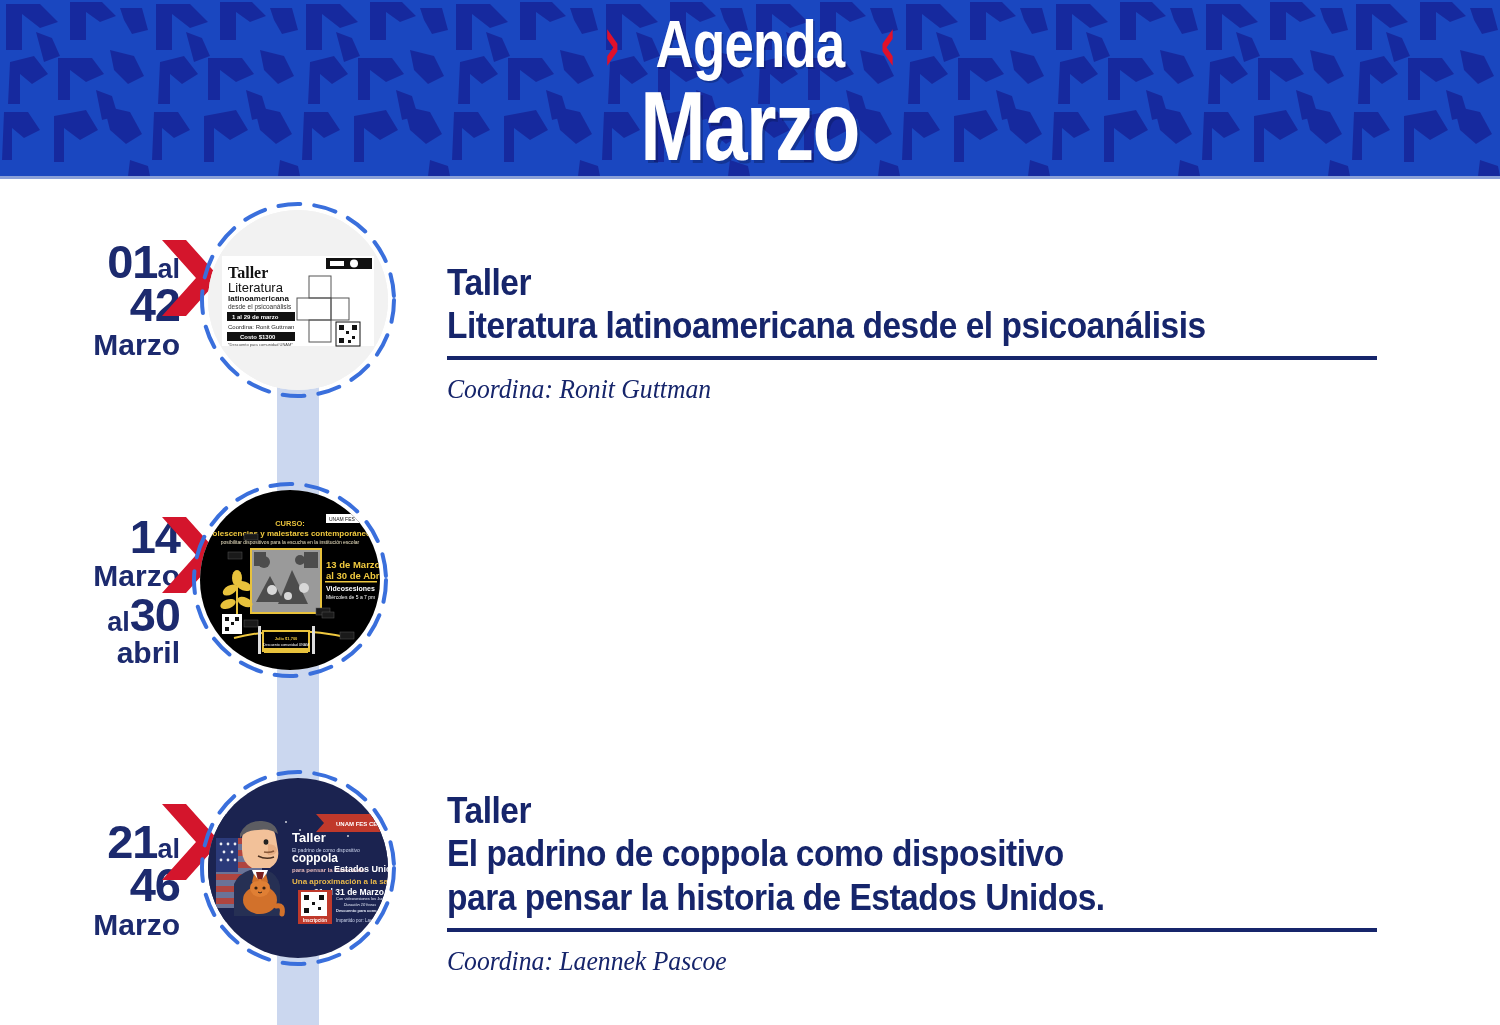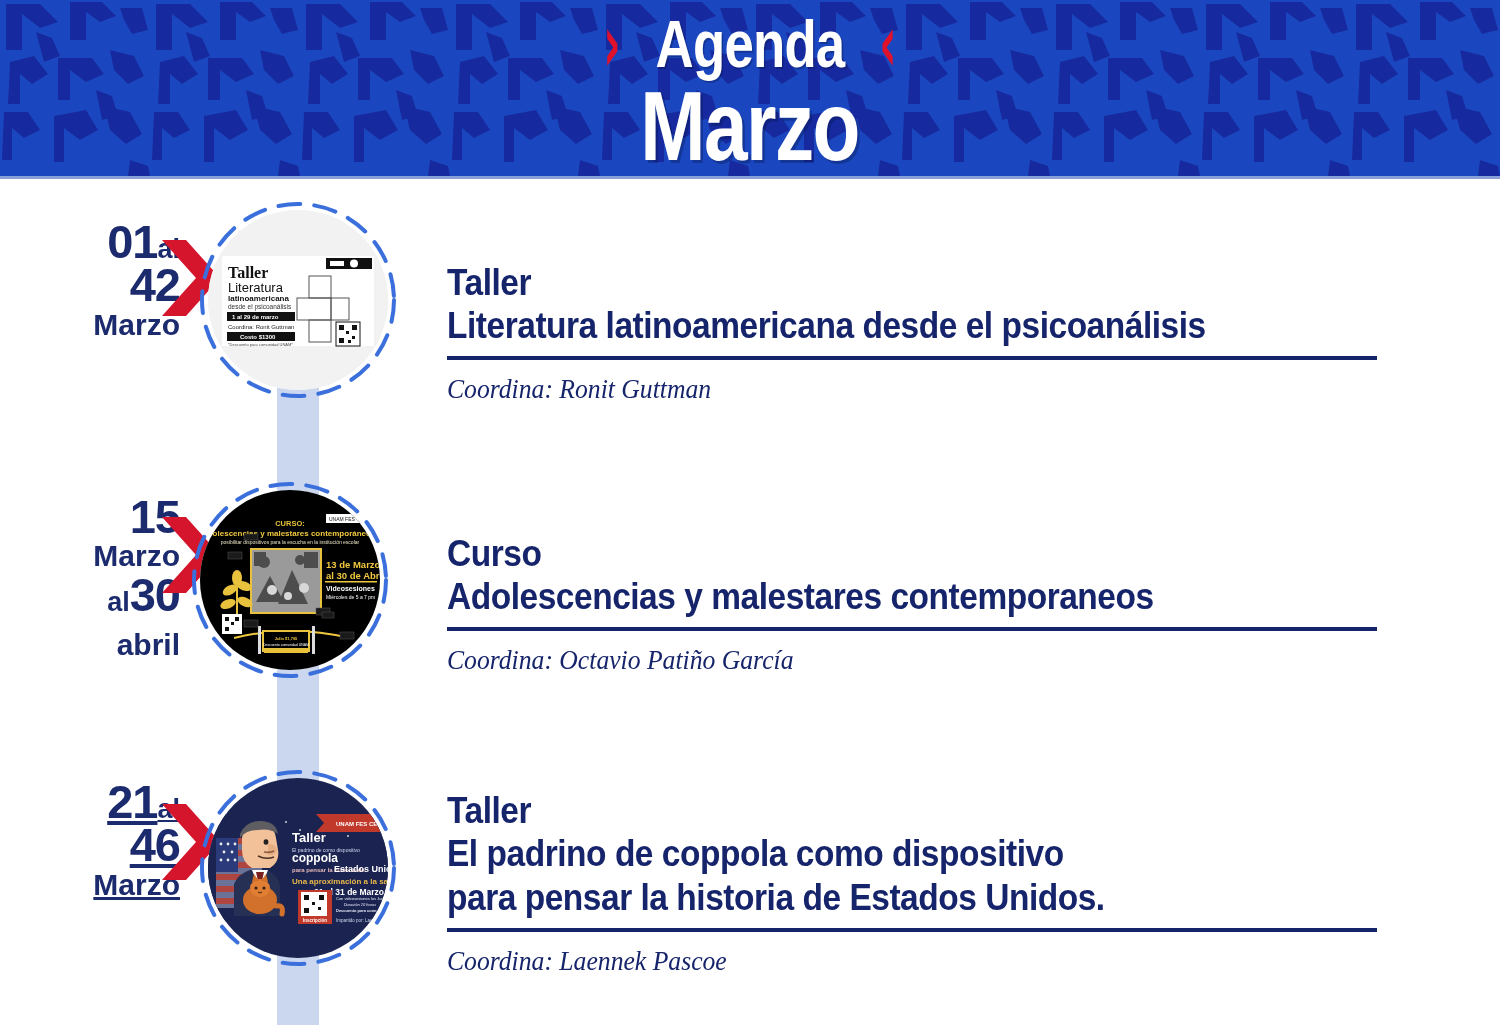--- a/index.html
+++ b/index.html
@@ -75,21 +75,21 @@
     color:#1c2a6e;
     font-family:"Liberation Sans", sans-serif;
     font-weight:bold;
     text-align:right;
     line-height:1;
     user-select:none;
   }
   .d-big{font-size:47px;letter-spacing:-1px;}
   .d-small{font-size:27px;}
   .d-mid{font-size:30px;}
-  .date-row{display:flex;align-items:baseline;justify-content:flex-end;}
+  .date-row{display:flex;align-items:baseline;justify-content:flex-end;margin-top:20px;}
 
   
   .arrow{
     position:absolute;
     width:0;height:0;
   }
   .arrow svg{display:block;}
 
   
   .circle-wrap{position:absolute;width:180px;height:180px;}
@@ -230,30 +230,30 @@
     <div class="title">Literatura latinoamericana desde el psicoanálisis</div>
     <div class="rule"></div>
     <div class="coord">Coordina: Ronit Guttman</div>
   </div>
 </div>
 
 <div class="entry entry-2">
 
   <div class="date-block" style="left:60px;top:8px;width:120px;">
     <div class="date-row">
-      <span class="d-big">15</span>
+      <span class="d-big">14</span>
     </div>
     <div class="date-row" style="margin-top:1px;">
       <span class="d-mid">Marzo</span>
     </div>
     <div class="date-row" style="margin-top:0px;">
       <span class="d-small">al</span>
       <span class="d-big">30</span>
     </div>
-    <div class="date-row" style="margin-top:12px;">
+    <div class="date-row" style="margin-top:0px;">
       <span class="d-mid">abril</span>
     </div>
   </div>
 
   <div class="arrow" style="left:160px;top:30px;">
     <svg width="62" height="80" viewBox="0 0 62 80">
         <polygon points="2,2 26,2 60,40 26,78 2,78 36,40" fill="#d4152c"></polygon>
       </svg>
   </div>
 
@@ -321,31 +321,25 @@
         <rect x="44" y="130" width="14" height="7" fill="#1a1a1a" stroke="#555" stroke-width="0.5"></rect>
         <rect x="116" y="118" width="14" height="7" fill="#1a1a1a" stroke="#555" stroke-width="0.5"></rect>
         <rect x="140" y="142" width="14" height="7" fill="#1a1a1a" stroke="#555" stroke-width="0.5"></rect>
         <rect x="28" y="62" width="14" height="7" fill="#1a1a1a" stroke="#555" stroke-width="0.5"></rect>
         <rect x="44" y="44" width="14" height="6" fill="#1a1a1a" stroke="#555" stroke-width="0.5"></rect>
         <rect x="122" y="122" width="12" height="6" fill="#1a1a1a" stroke="#555" stroke-width="0.5"></rect>
       </svg>
     </div>
   </div>
 
-  <div class="txt-col" style="top:48px;">
-    <div class="kicker">Curso</div>
-    <div class="title">Adolescencias y malestares contemporaneos</div>
-    <div class="rule"></div>
-    <div class="coord">Coordina: Octavio Patiño García</div>
-  </div>
 </div>
 
 <div class="entry entry-3">
 
-  <div class="date-block" style="left:60px;top:8px;width:120px;text-decoration:underline;">
+  <div class="date-block" style="left:60px;top:28px;width:120px;">
     <div class="date-row">
       <span class="d-big">21</span>
       <span class="d-small">al</span>
     </div>
     <div class="date-row" style="margin-top:-4px;">
       <span class="d-big">46</span>
     </div>
     <div class="date-row" style="margin-top:2px;">
       <span class="d-mid">Marzo</span>
     </div>

